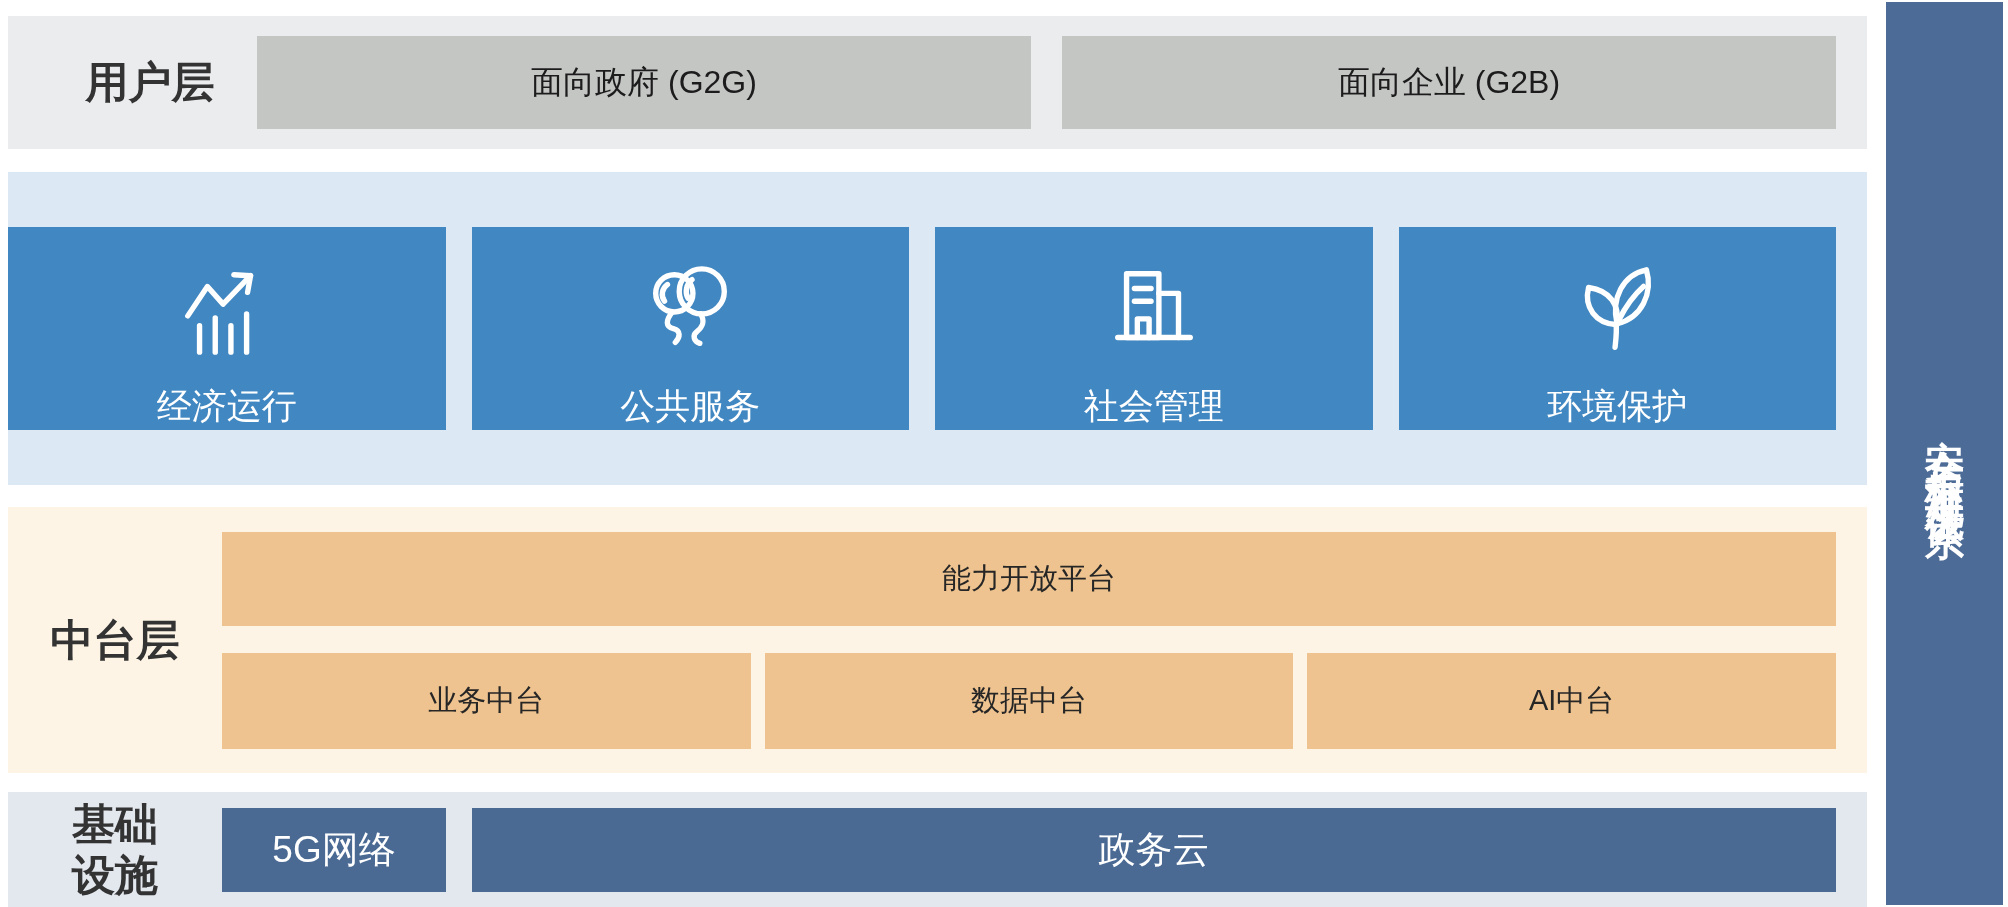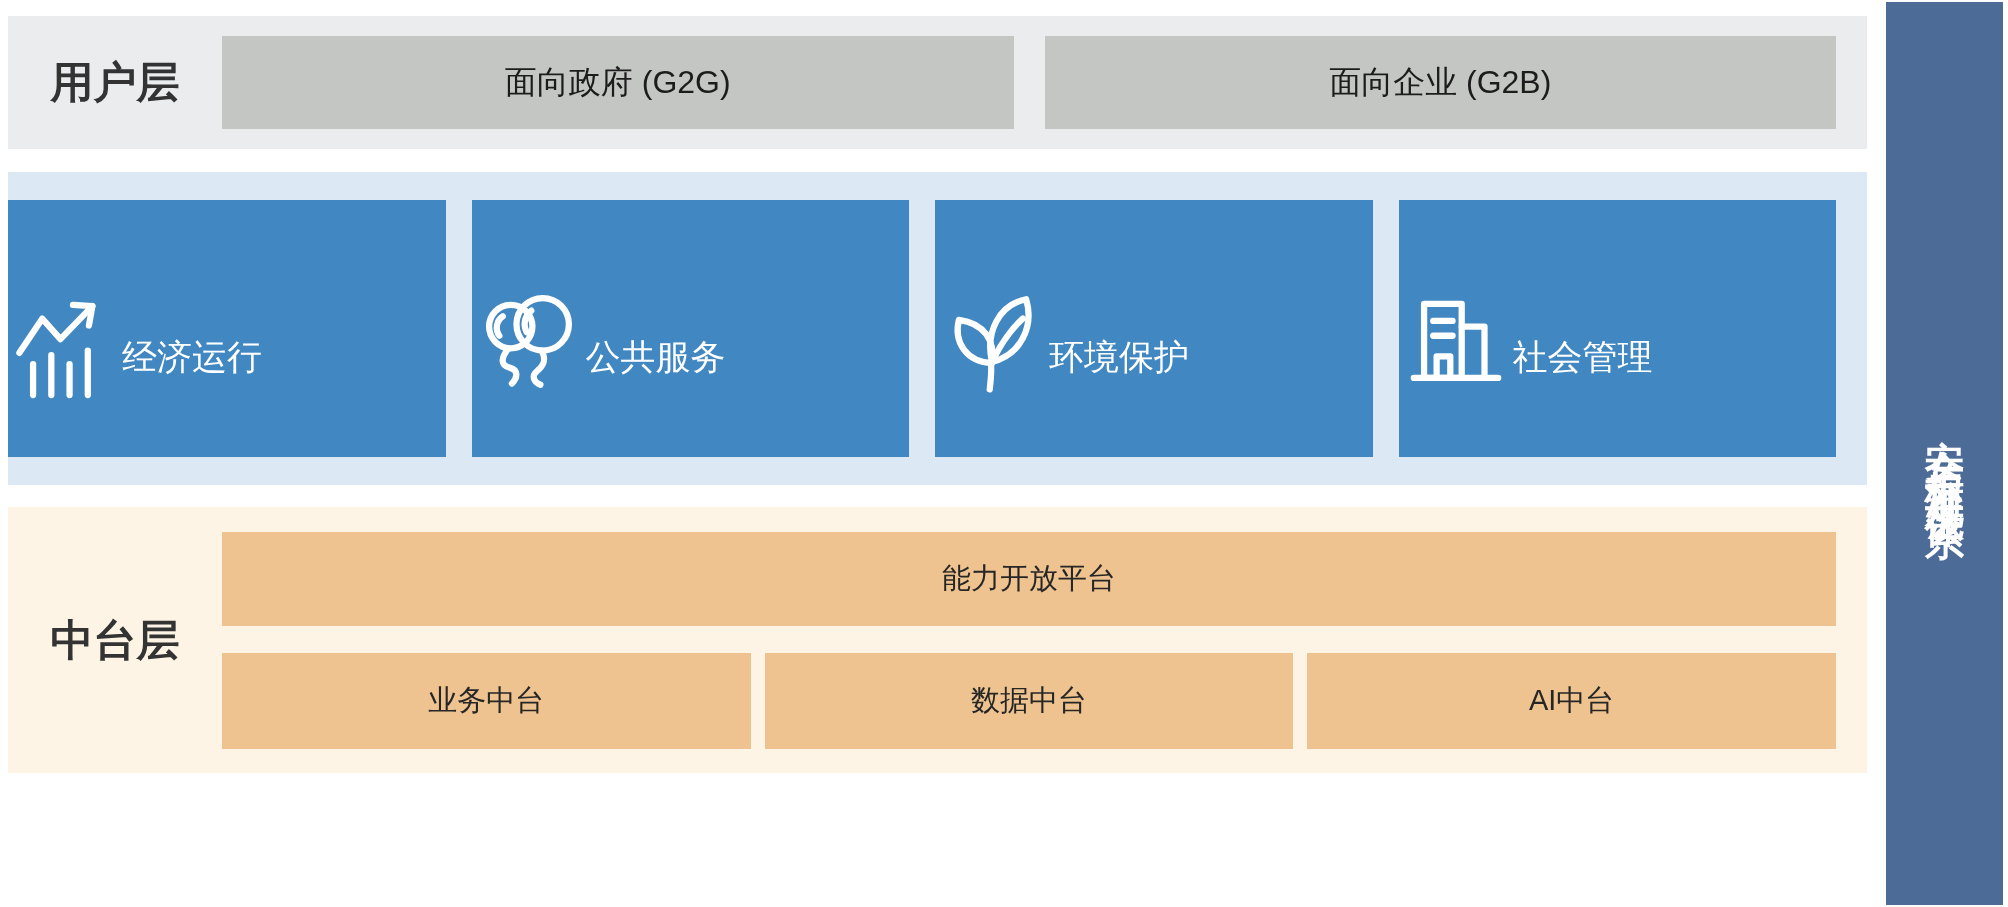--- a/index.html
+++ b/index.html
@@ -6,29 +6,29 @@
   body{font-family:"Liberation Sans",sans-serif;}
   .canvas{position:relative;width:2008px;height:907px;background:#ffffff;overflow:hidden;}
   .main{position:absolute;left:8px;top:0;width:1859px;}
 
   .band{display:flex;align-items:stretch;}
   .band-label-col{width:214px;display:flex;align-items:center;justify-content:center;
     font-size:43px;font-weight:700;color:#333333;text-align:center;line-height:1.18;}
   .band-content{flex:1;margin-right:31px;display:flex;align-items:center;}
 
   
-  .band-user{margin-top:16px;height:133px;background:#ebecee;}
+  .band-user{margin-top:16px;height:133px;background:#ebecee;padding-left:35px;}
   .band-user .band-content{gap:31px;}
   .gray-box{flex:1;height:93px;background:#c4c6c4;display:flex;align-items:center;justify-content:center;
     font-size:32px;color:#1c1c1c;}
 
   
   .band-app{margin-top:23px;height:313px;background:#dce9f4;}
   .band-app .band-content{gap:26px;align-items:center;}
-  .app-tile{flex:1;height:257px;background:#4187c1;display:flex;flex-direction:row;align-items:center;
+  .app-tile{flex:1;height:203px;background:#4187c1;display:flex;flex-direction:column;align-items:center;
     padding-top:34px;box-sizing:border-box;}
   .app-tile svg{width:114px;height:114px;display:block;}
   .app-tile .tile-label{margin-top:24px;font-size:35px;color:#ffffff;}
   .icon-stroke{fill:none;stroke:#ffffff;stroke-width:5.5;stroke-linecap:round;stroke-linejoin:round;}
 
   
   .band-middle{margin-top:22px;height:266px;background:#fdf4e6;}
   .band-middle .band-content{flex-direction:column;justify-content:center;gap:27px;align-items:stretch;}
   .orange-box{background:#eec38f;display:flex;align-items:center;justify-content:center;
     font-size:29px;color:#262626;}
@@ -92,57 +92,69 @@
               <path d="M32 52 c-7 9 -7 15 1 17 c8 2 7 9 2 14"></path>
               <path d="M61 54 c5 9 1 14 -4 18 c-5 4 -3 10 3 12"></path>
             </g>
           </svg>
           <span class="tile-label">公共服务</span>
         </div>
 
         <div class="app-tile">
           <svg viewBox="0 0 100 100">
             <g class="icon-stroke">
-              <path d="M50 64 C44 38 56 14 80 9 C87 33 75 58 50 64 Z"></path>
-              <path d="M50 65 C28 64 16 47 21 27 C43 30 53 45 50 65 Z"></path>
-              <path d="M49 64 C50 72 49 79 48 88"></path>
-              <path d="M52 60 C58 48 68 34 77 26"></path>
-            </g>
-          </svg>
-          <span class="tile-label">环境保护</span>
-        </div>
-
-        <div class="app-tile">
-          <svg viewBox="0 0 100 100">
-            <g class="icon-stroke">
               <rect x="22" y="13" width="33" height="65"></rect>
               <line x1="30" y1="28" x2="47" y2="28"></line>
               <line x1="30" y1="41" x2="47" y2="41"></line>
               <path d="M33 78 L33 59 L45 59 L45 78"></path>
               <path d="M55 33 L75 33 L75 78"></path>
               <line x1="13" y1="78" x2="87" y2="78"></line>
             </g>
           </svg>
           <span class="tile-label">社会管理</span>
+        </div>
+
+        <div class="app-tile">
+          <svg viewBox="0 0 100 100">
+            <g class="icon-stroke">
+              <path d="M50 64 C44 38 56 14 80 9 C87 33 75 58 50 64 Z"></path>
+              <path d="M50 65 C28 64 16 47 21 27 C43 30 53 45 50 65 Z"></path>
+              <path d="M49 64 C50 72 49 79 48 88"></path>
+              <path d="M52 60 C58 48 68 34 77 26"></path>
+            </g>
+          </svg>
+          <span class="tile-label">环境保护</span>
         </div>
 
       </div>
     </div>
 
     <div class="band band-middle">
       <div class="band-label-col">中台层</div>
       <div class="band-content">
         <div class="orange-box orange-wide">能力开放平台</div>
         <div class="orange-row">
           <div class="orange-box">业务中台</div>
           <div class="orange-box">数据中台</div>
           <div class="orange-box">AI中台</div>
         </div>
       </div>
     </div>
 
+    <div class="band band-infra">
+      <div class="band-label-col">
+        <span>
+          <span>基础</span><br>
+          <span>设施</span>
+        </span>
+      </div>
+      <div class="band-content">
+        <div class="slate-box slate-5g">5G网络</div>
+        <div class="slate-box slate-cloud">政务云</div>
+      </div>
+    </div>
 
   </div>
 
   <div class="side-bar">
     <div class="v-label">安全与标准规范体系</div>
   </div>
 </div>
 
 </body></html>

